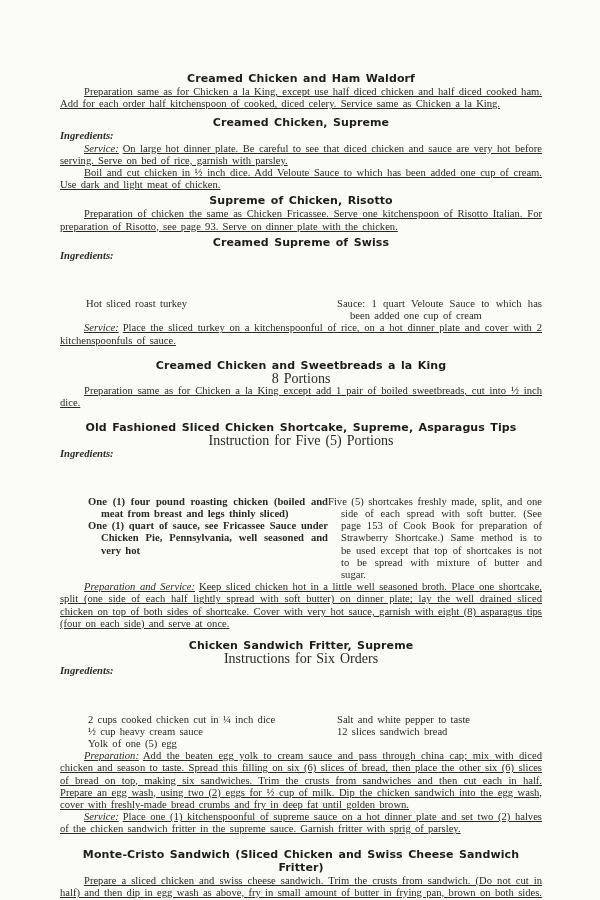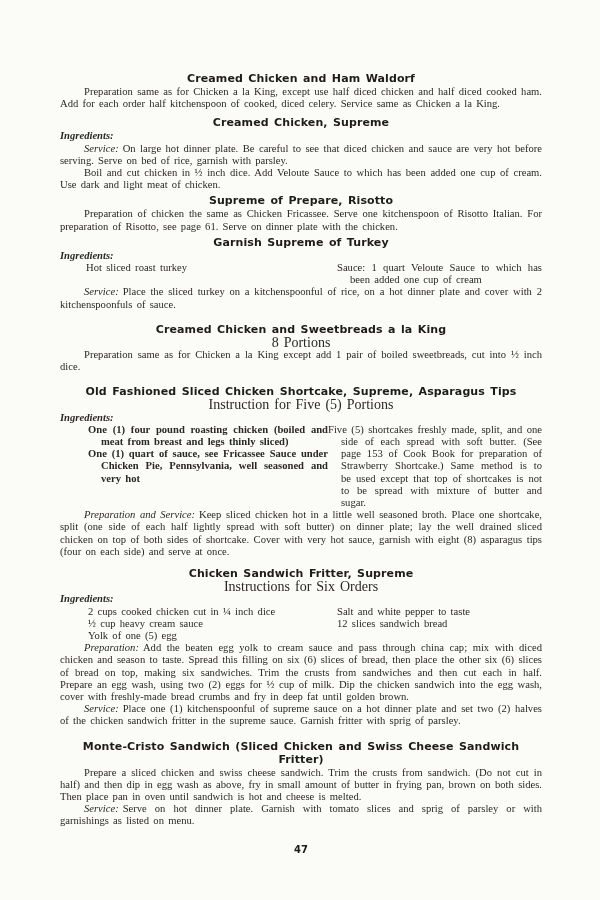--- a/index.html
+++ b/index.html
@@ -40,25 +40,26 @@
     font-weight: 700;
     font-size: 10.6px;
     line-height: 12.2px;
   }
   p.para {
     margin: 0;
     font-size: 10.6px;
     line-height: 12.2px;
     text-align: justify;
     word-spacing: 1.6px;
+    text-decoration: underline;
   }
   .indent { text-indent: 24px; }
   .lead { font-style: italic; margin-right: 4px; }
   .lead:empty { margin-right: 0; }
-  .cols { display: flex; }
+  .cols { display: flex; margin-top: 36px; }
   .col { box-sizing: border-box; }
   .ing {
     font-size: 10.6px;
     line-height: 12.2px;
     word-spacing: 1.6px;
     padding-left: 13px;
     text-indent: -13px;
     text-align: justify;
   }
   .t-left { width: 277px; padding-left: 26px; }
@@ -93,26 +94,26 @@
   </section>
 
   <section class="sec mt6">
     <h2>Creamed Chicken, Supreme</h2>
     <div class="ing-label">Ingredients:</div>
     <p class="para indent"><span class="lead">Service:</span><span>On large hot dinner plate. Be careful to see that diced chicken and sauce are very hot before serving. Serve on bed of rice, garnish with parsley.</span></p>
     <p class="para indent"><span class="lead"></span><span>Boil and cut chicken in ½ inch dice. Add Veloute Sauce to which has been added one cup of cream. Use dark and light meat of chicken.</span></p>
   </section>
 
   <section class="sec mt3">
-    <h2>Supreme of Prepare, Risotto</h2>
-    <p class="para indent"><span class="lead"></span><span>Preparation of chicken the same as Chicken Fricassee. Serve one kitchenspoon of Risotto Italian. For preparation of Risotto, see page 61. Serve on dinner plate with the chicken.</span></p>
+    <h2>Supreme of Chicken, Risotto</h2>
+    <p class="para indent"><span class="lead"></span><span>Preparation of chicken the same as Chicken Fricassee. Serve one kitchenspoon of Risotto Italian. For preparation of Risotto, see page 93. Serve on dinner plate with the chicken.</span></p>
   </section>
 
   <section class="sec mt3">
-    <h2>Garnish Supreme of Turkey</h2>
+    <h2>Creamed Supreme of Swiss</h2>
     <div class="ing-label">Ingredients:</div>
     <div class="cols">
       <div class="col t-left">
         <div class="ing">Hot sliced roast turkey</div>
       </div>
       <div class="col t-right">
         <div class="ing">Sauce: 1 quart Veloute Sauce to which has been added one cup of cream</div>
       </div>
     </div>
     <p class="para indent"><span class="lead">Service:</span><span>Place the sliced turkey on a kitchenspoonful of rice, on a hot dinner plate and cover with 2 kitchenspoonfuls of sauce.</span></p>

